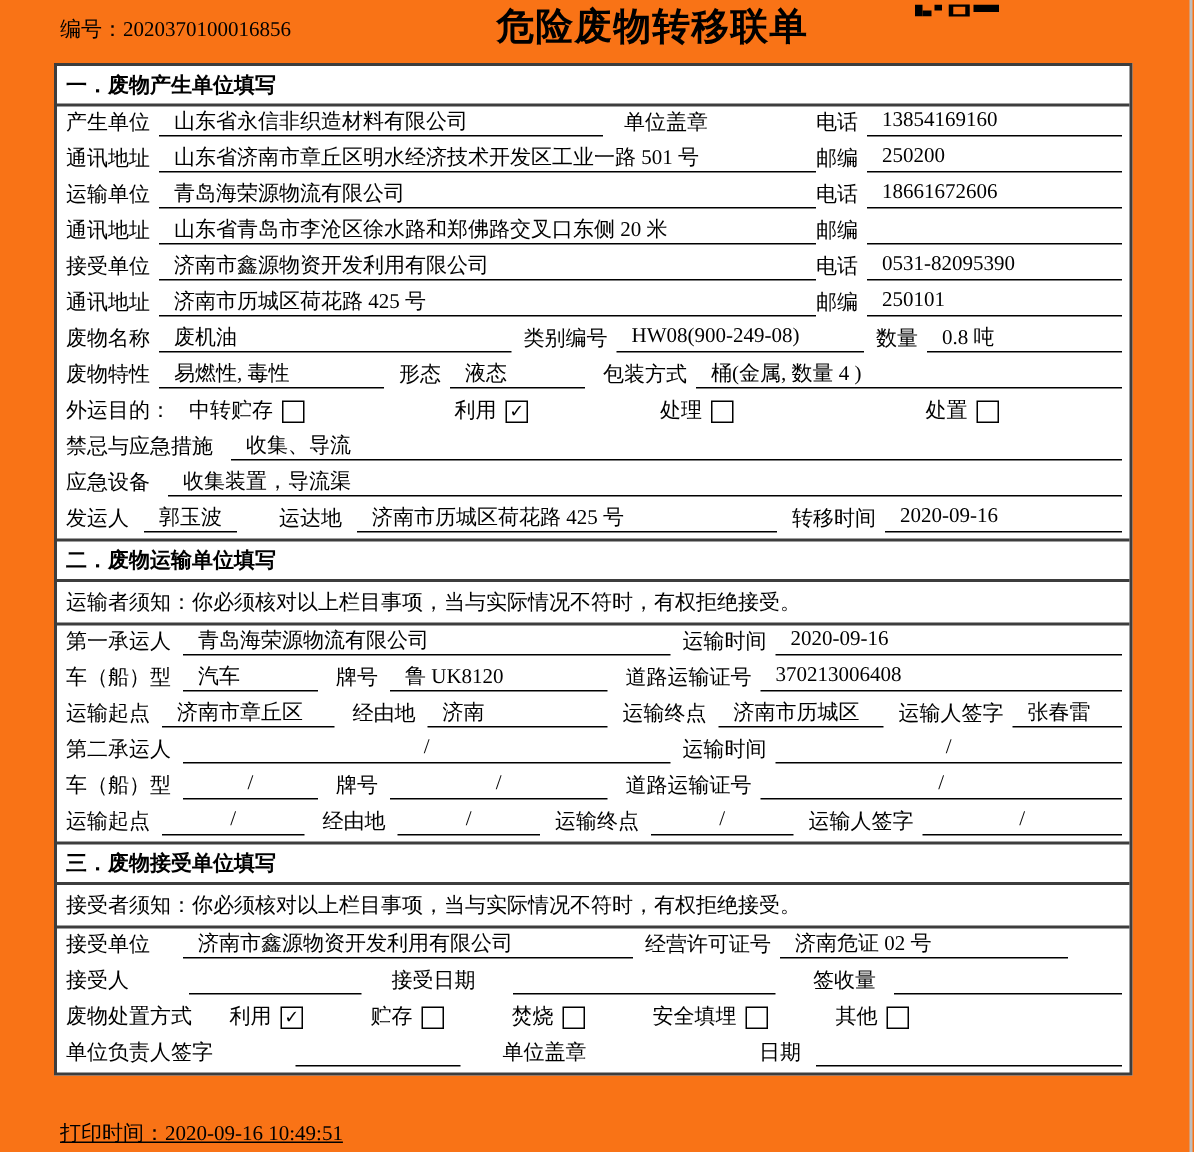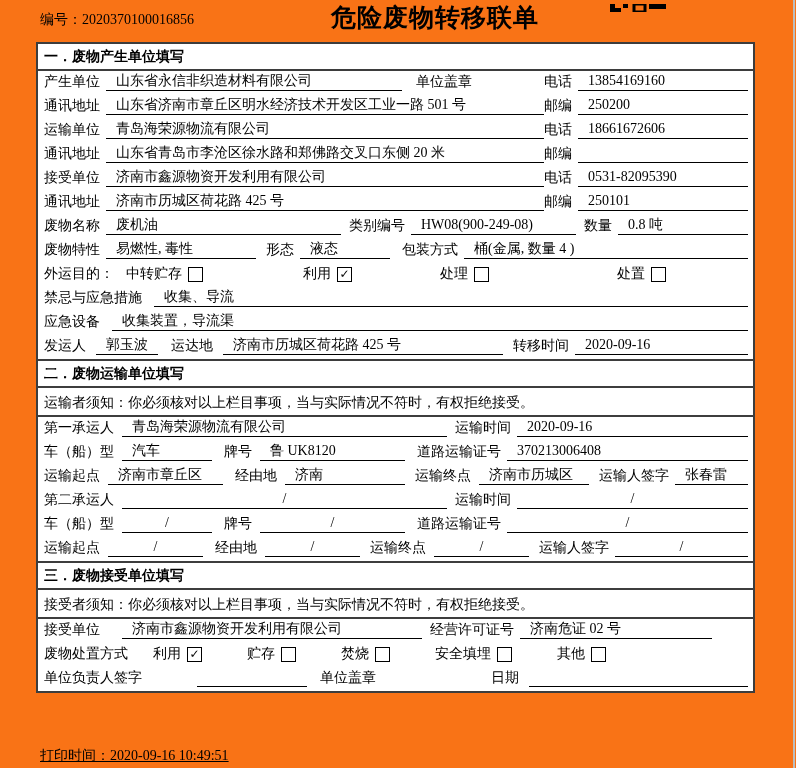--- a/index.html
+++ b/index.html
@@ -21,21 +21,21 @@
        overflow:hidden;min-height:18px;flex:0 0 auto;}
   .c{text-align:center;padding:0 4px;}
   .fl{flex:1 1 auto;}
   .main{display:flex;align-items:flex-end;flex:0 0 500px;width:500px;}
   .main .fl{flex:1 1 auto;}
   .cb{flex:0 0 auto;display:inline-block;width:13px;height:13px;border:1px solid #000;line-height:12px;
       text-align:center;font-size:12px;margin:0 0 1px 6px;font-family:"DejaVu Sans",sans-serif;}
   .opt{display:flex;align-items:flex-end;flex:0 0 auto;}
   .footer{position:absolute;left:40px;top:747px;white-space:nowrap;text-decoration:underline;}
   .ml6{margin-left:6px}.ml8{margin-left:8px}.ml10{margin-left:10px}.ml12{margin-left:12px}
-  .ml14{margin-left:14px}.ml18{margin-left:13px}.ml20{margin-left:20px}.ml22{margin-left:22px}
+  .ml14{margin-left:14px}.ml18{margin-left:28px}.ml20{margin-left:20px}.ml22{margin-left:22px}
   .ml25{margin-left:25px}.ml40{margin-left:40px}.ml45{margin-left:45px}.ml55{margin-left:55px}
   .ml88{margin-left:88px}.ml100{margin-left:100px}.ml115{margin-left:115px}.ml128{margin-left:128px}
   .mr36{margin-right:36px}
   .w60{width:62px}.w90{width:90px}.w95{width:95px}.w110{width:110px}.w115{width:115px}.w120{width:120px}
   .w145{width:145px}.w150{width:150px}.w165{width:165px}.w175{width:175px}.w235{width:235px}
   .w280{width:280px}.w296{width:296px}.w300{width:300px}.w325{width:325px}
 </style>
 </head>
 <body>
 
@@ -233,20 +233,28 @@
     <div class="sec-title bt">三．废物接受单位填写</div>
     <div class="notice">接受者须知：你必须核对以上栏目事项，当与实际情况不符时，有权拒绝接受。</div>
 
     <div class="row">
       <span class="lbl">接受单位</span>
       <span class="val w300 ml22">济南市鑫源物资开发利用有限公司</span>
       <span class="lbl ml8">经营许可证号</span>
       <span class="val fl ml6 mr36">济南危证 02 号</span>
     </div>
 
+    <div class="row">
+      <span class="lbl">接受人</span>
+      <span class="val w115 ml40"></span>
+      <span class="lbl ml20">接受日期</span>
+      <span class="val w175 ml25"></span>
+      <span class="lbl ml25">签收量</span>
+      <span class="val fl ml12"></span>
+    </div>
 
     <div class="row">
       <span class="lbl">废物处置方式</span>
       <span class="opt ml25">
         <span class="lbl">利用</span>
         <span class="cb">✓</span>
       </span>
       <span class="opt ml45">
         <span class="lbl">贮存</span>
         <span class="cb"></span>

